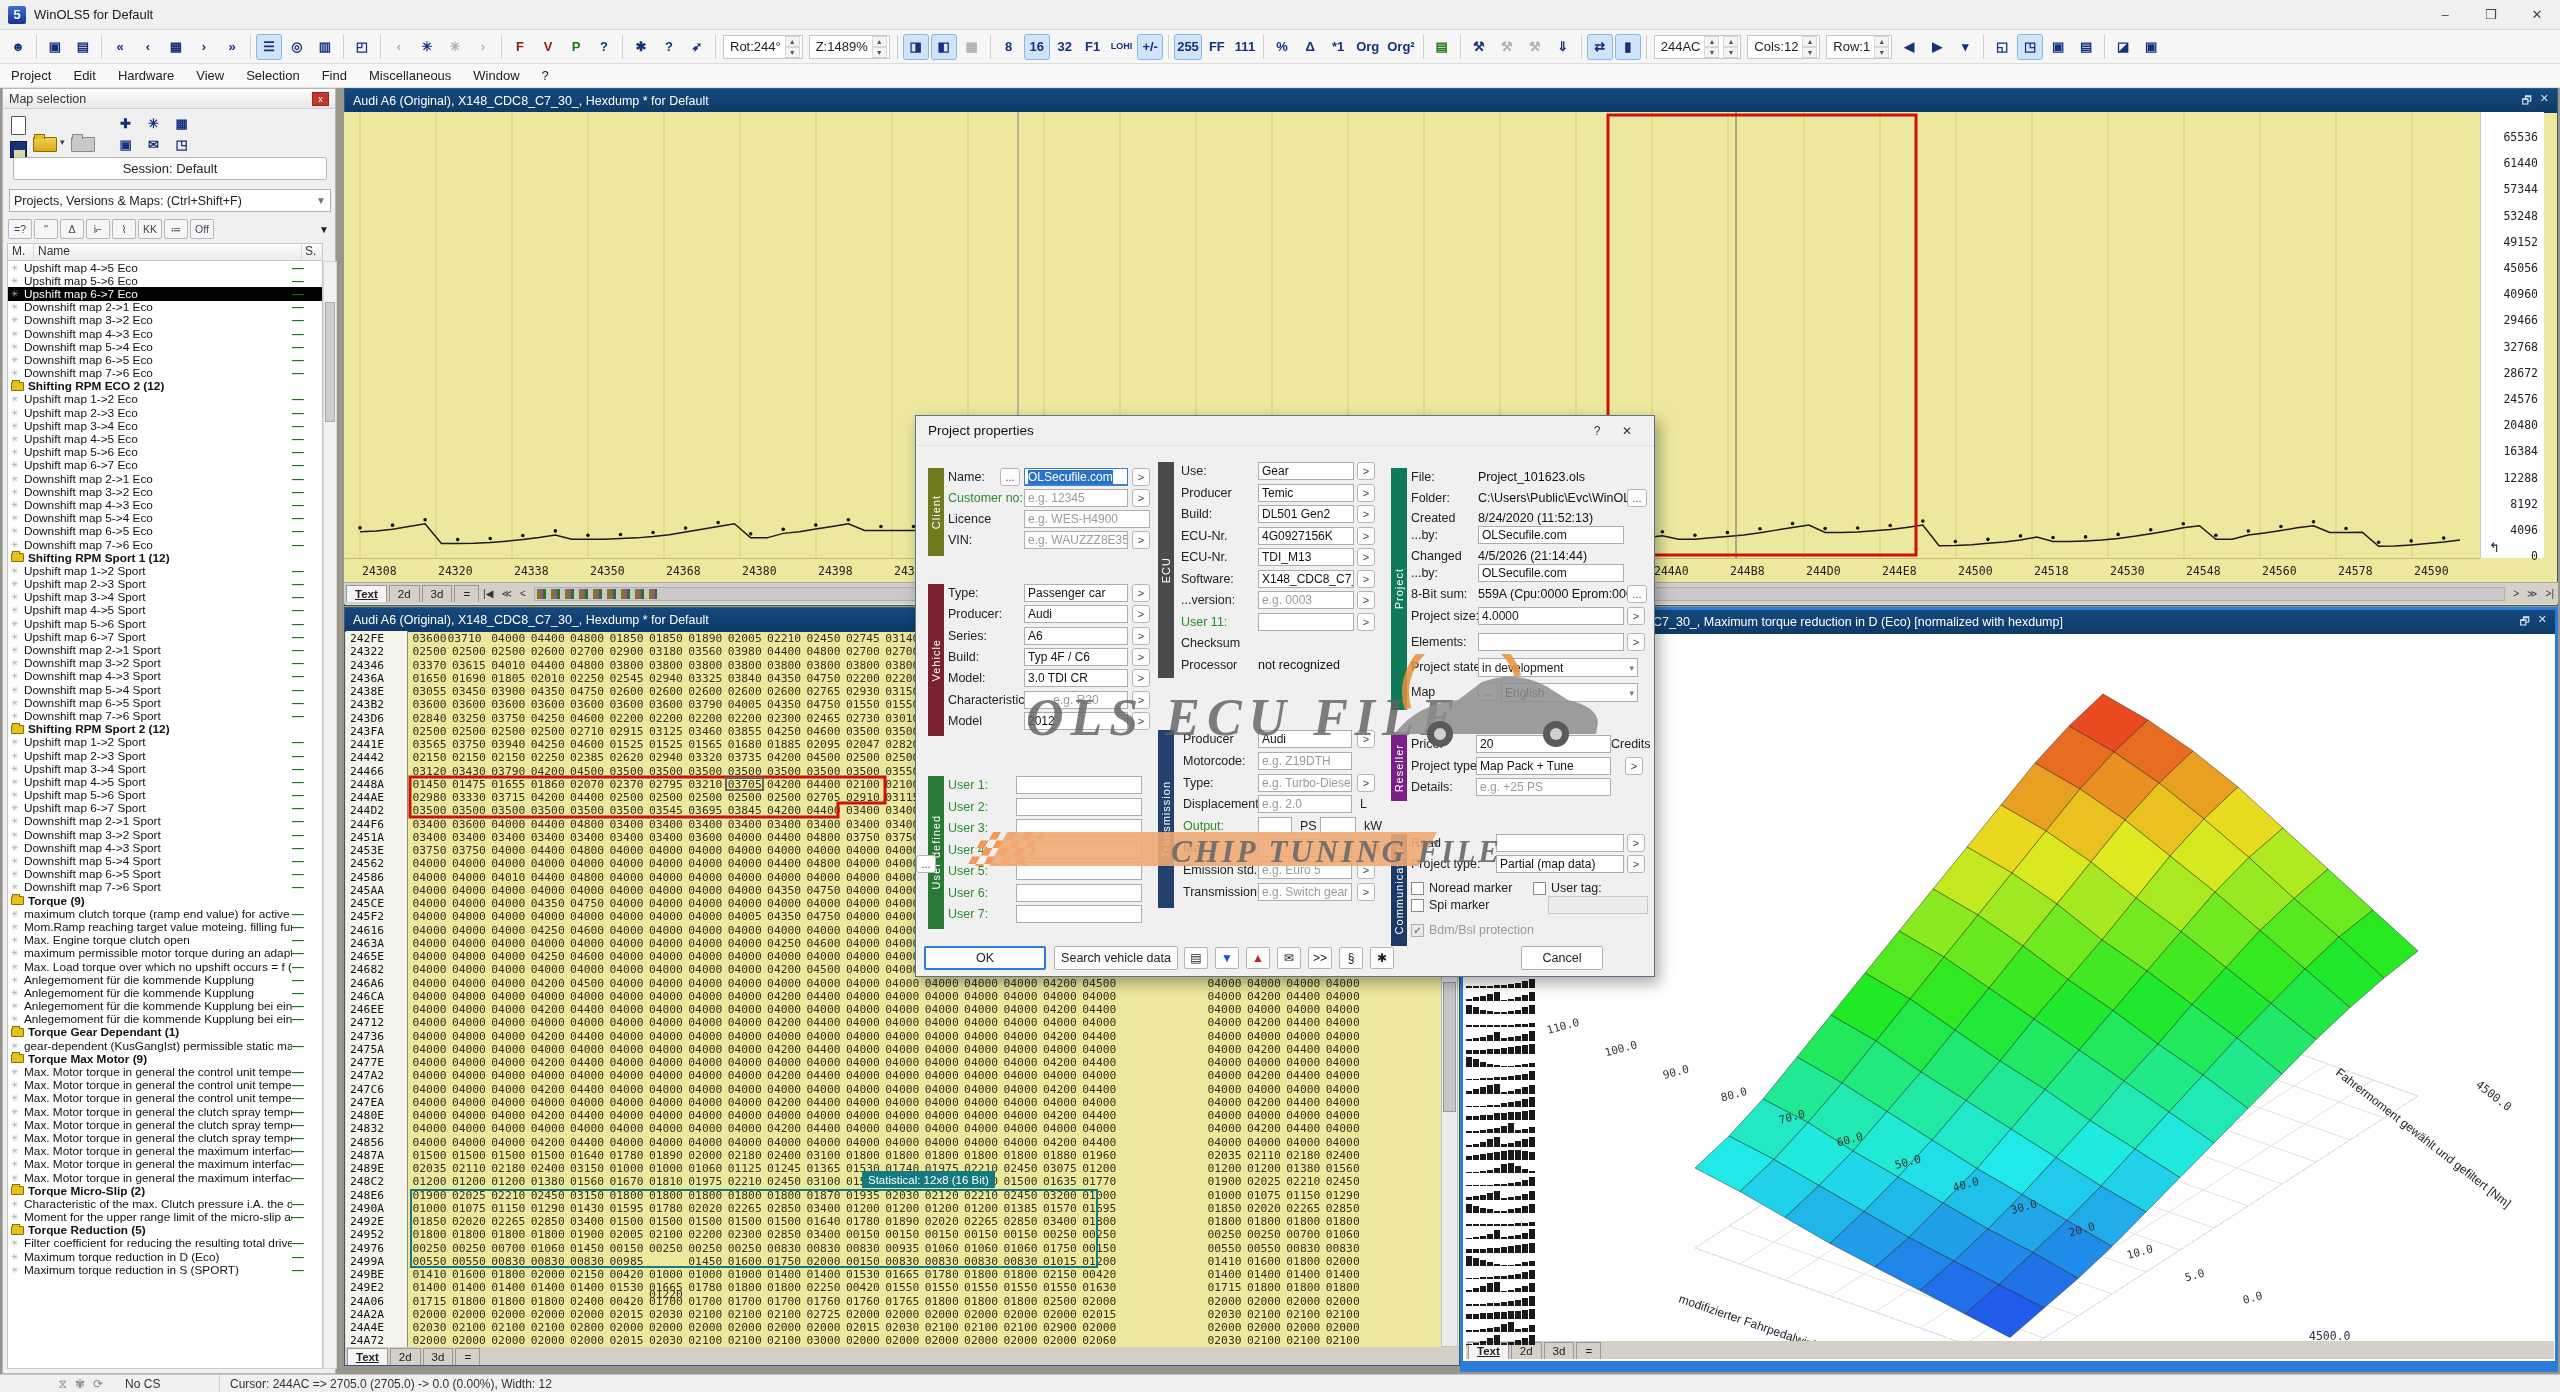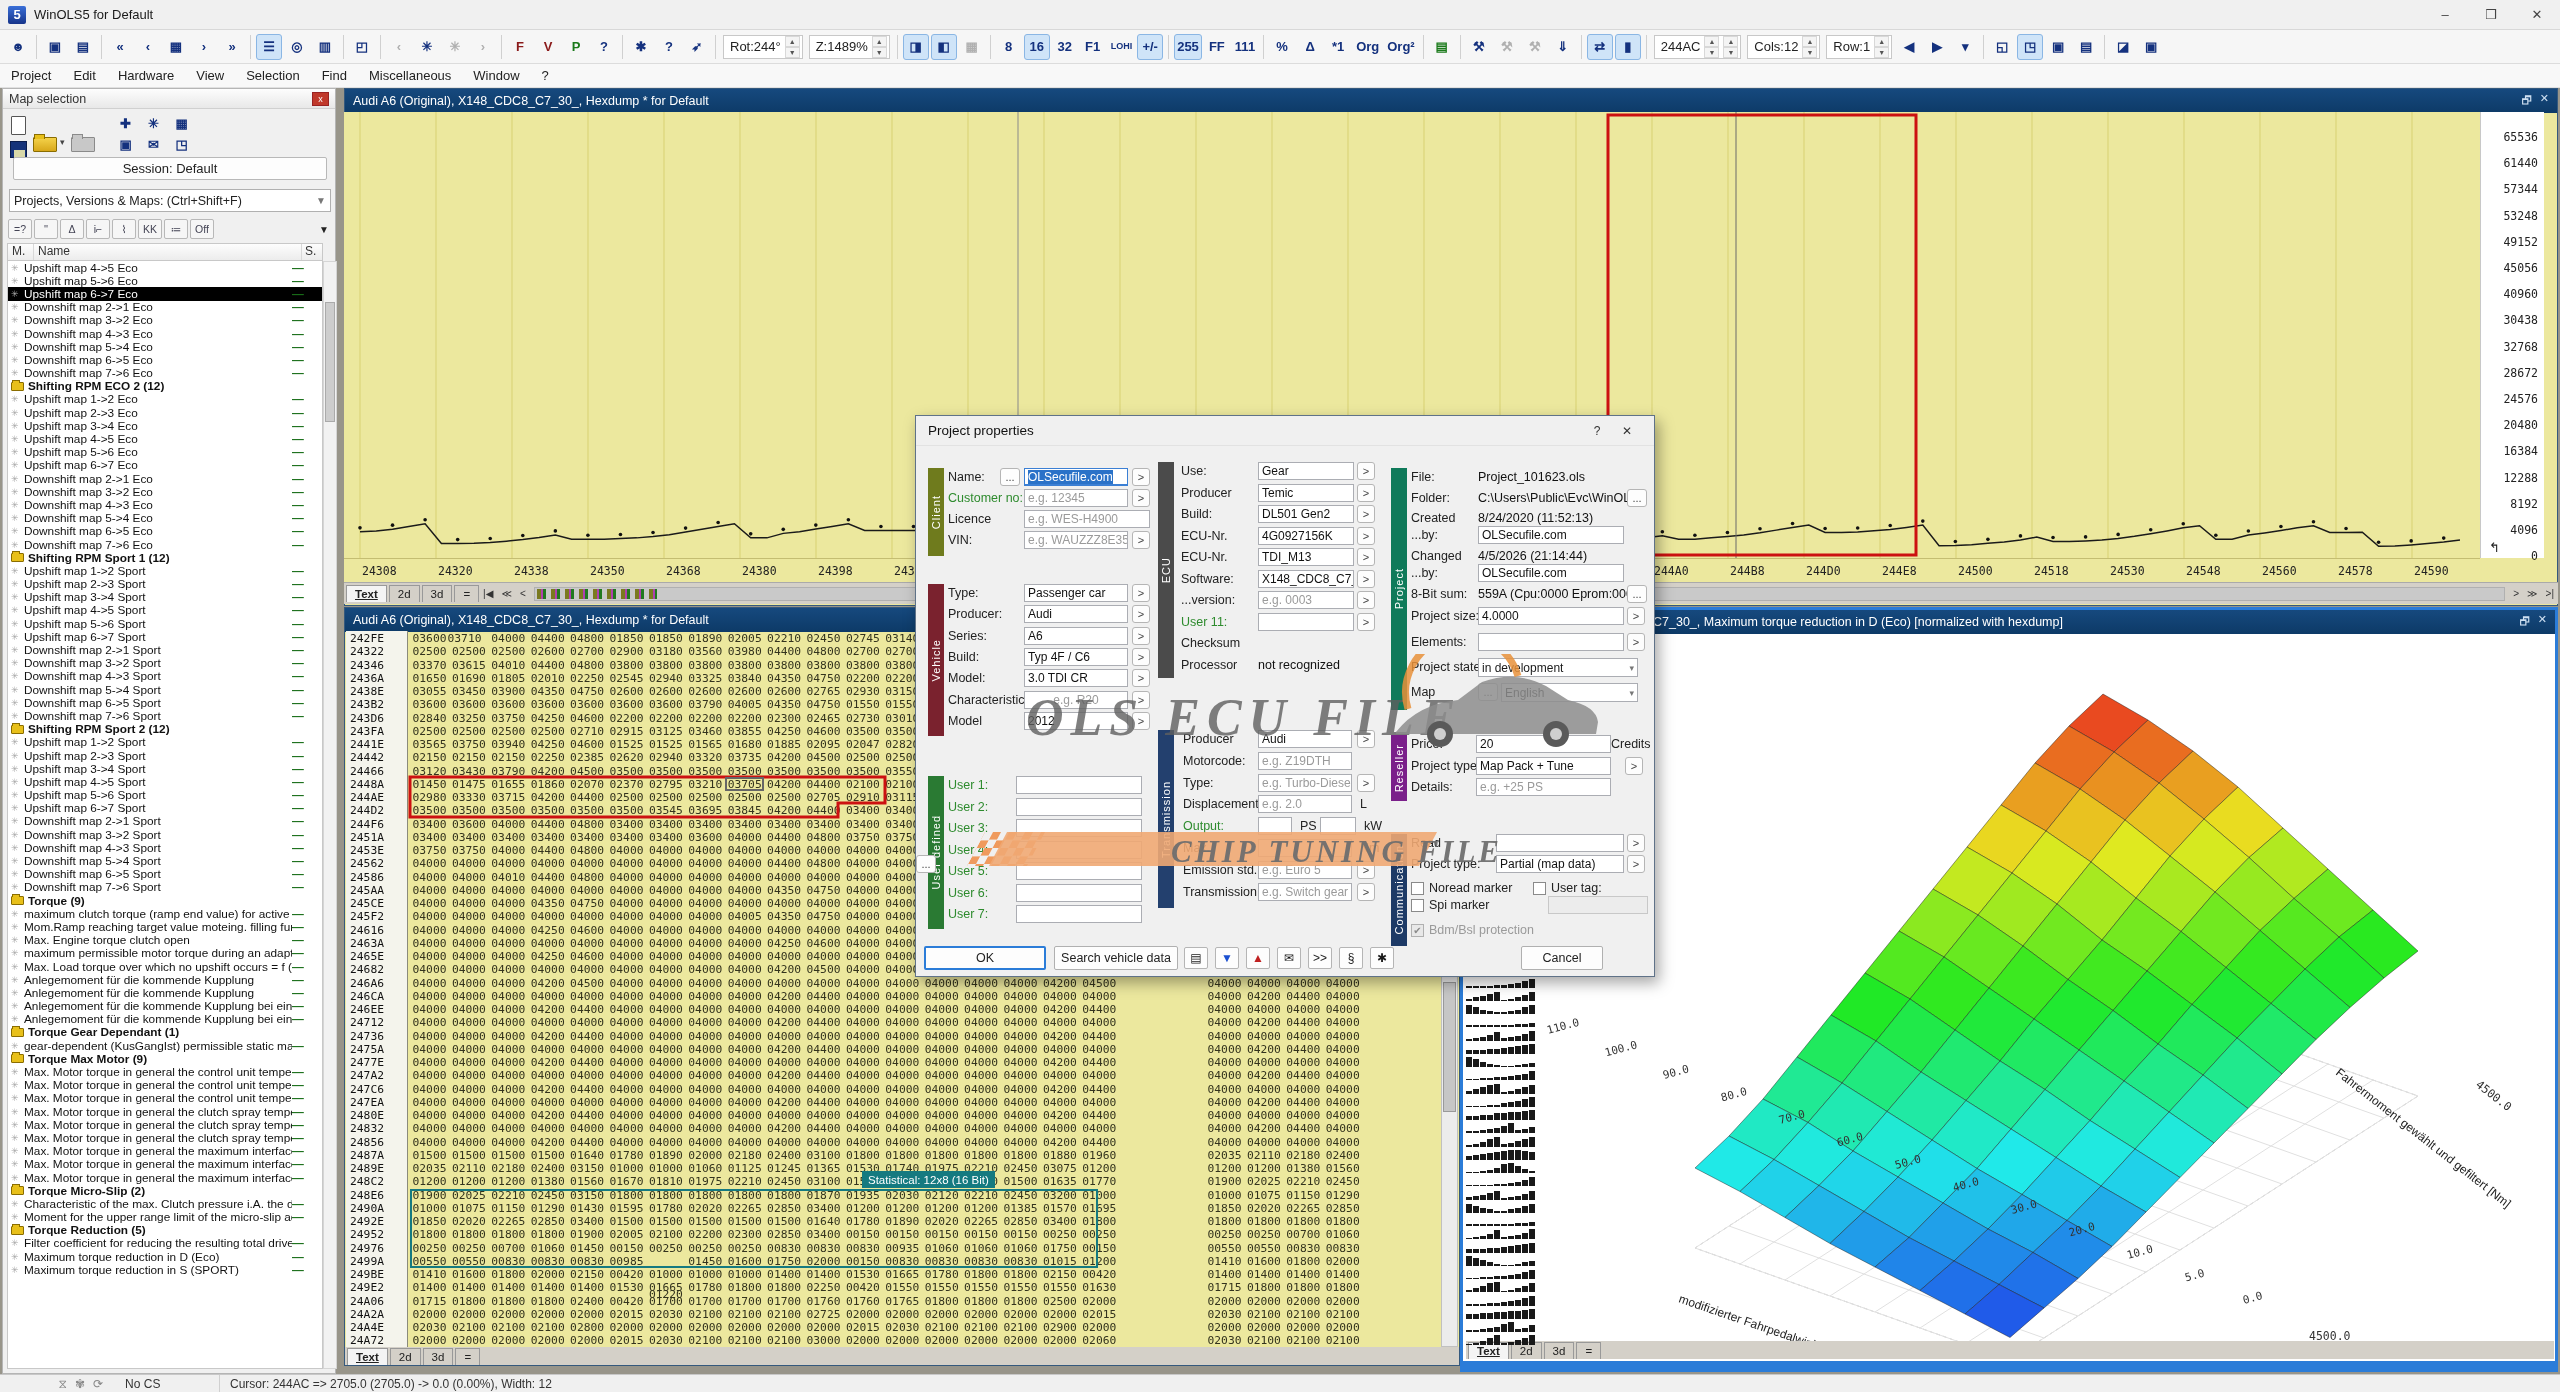--- a/index.html
+++ b/index.html
@@ -369,21 +369,21 @@
     <rect x="1264" y="3" width="308" height="440" class="redline"></rect>
   </svg>
 <div id="topwin-axis" class="abs">
     <div class="ylab" style="top: 18px;">65536</div>
     <div class="ylab" style="top: 44.2px;">61440</div>
     <div class="ylab" style="top: 70.4px;">57344</div>
     <div class="ylab" style="top: 96.6px;">53248</div>
     <div class="ylab" style="top: 122.8px;">49152</div>
     <div class="ylab" style="top: 149px;">45056</div>
     <div class="ylab" style="top: 175.2px;">40960</div>
-    <div class="ylab" style="top: 201.4px;">30438</div>
+    <div class="ylab" style="top: 201.4px;">29466</div>
     <div class="ylab" style="top: 227.6px;">32768</div>
     <div class="ylab" style="top: 253.8px;">28672</div>
     <div class="ylab" style="top: 280px;">24576</div>
     <div class="ylab" style="top: 306.2px;">20480</div>
     <div class="ylab" style="top: 332.4px;">16384</div>
     <div class="ylab" style="top: 358.6px;">12288</div>
     <div class="ylab" style="top: 384.8px;">8192</div>
     <div class="ylab" style="top: 411px;">4096</div>
     <div class="ylab" style="top: 437.2px;">0</div>
     <div style="position: absolute; left: 8px; top: 428px; font-size: 13px; color: rgb(34, 34, 34);">↰</div>

